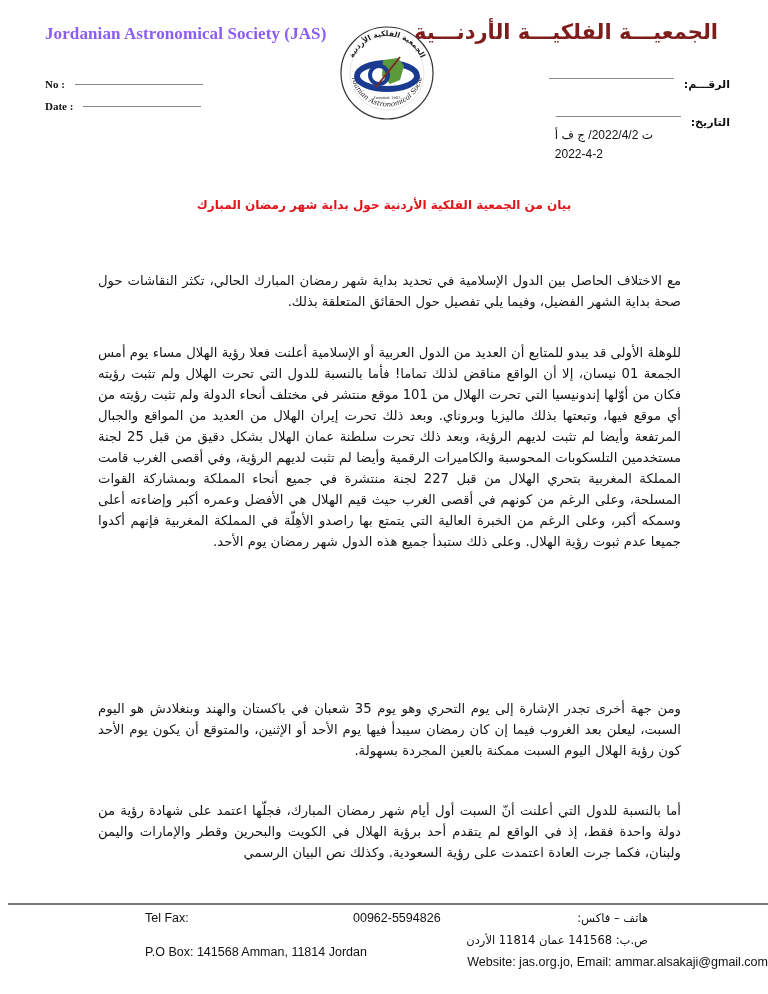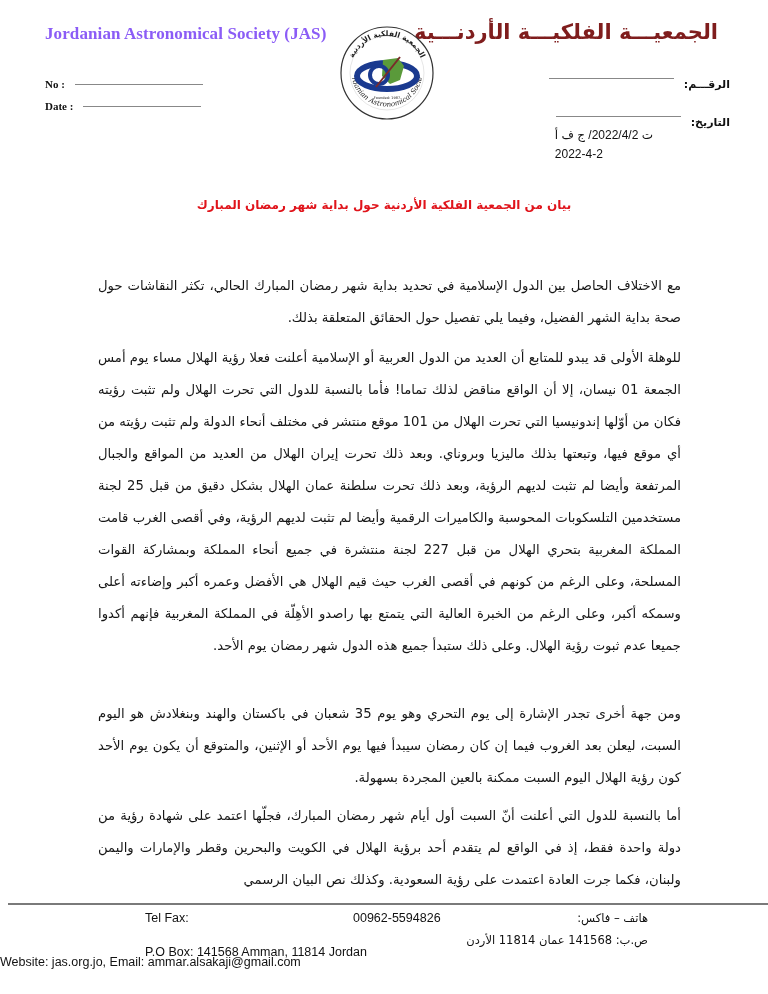--- a/index.html
+++ b/index.html
@@ -13,21 +13,21 @@
   .field-en .line { display: inline-block; height: 1px; background: #888; margin-left: 10px; }
   .field-ar { right: 38px; font-family: "DejaVu Sans", sans-serif; font-weight: bold; font-size: 11px; direction: rtl; display: flex; align-items: flex-start; }
   .field-ar .line { display: inline-block; height: 1px; background: #888; margin-right: 10px; width: 125px; }
 
   .logo { left: 338px; top: 24px; width: 98px; height: 98px; }
 
   .ref { right: 115px; top: 126px; font-size: 12px; direction: rtl; text-align: left; line-height: 19px; }
 
   .title { left: 0; width: 768px; top: 198px; text-align: center; direction: rtl; color: #e0141b; font-weight: bold; font-size: 12px; font-family: "DejaVu Sans", sans-serif; }
 
-  .body-text { left: 98px; width: 583px; direction: rtl; text-align: justify; font-size: 13.2px; line-height: 32px; font-family: "DejaVu Sans", sans-serif; color: #161616; }
+  .body-text { left: 98px; width: 583px; direction: rtl; text-align: justify; font-size: 13.2px; line-height: 21px; font-family: "DejaVu Sans", sans-serif; color: #161616; }
   .body-text p { margin: 0; text-align-last: right; }
 
   .footer-rule { left: 8px; right: 0; top: 903px; height: 2px; background: #7a7a7a; }
   .footer { font-family: "Liberation Sans", "DejaVu Sans", sans-serif; font-size: 12.5px; color: #111; }
   .footer-ar { direction: rtl; font-family: "DejaVu Sans", sans-serif; font-size: 11.5px; }
 </style>
 </head>
 <body>
 
 <div class="abs org-en">Jordanian Astronomical Society (JAS)</div>
@@ -94,13 +94,13 @@
 
 <div class="abs footer-rule"></div>
 
 <div class="abs footer" style="left:145px; top:911px;">Tel Fax:</div>
 <div class="abs footer" style="left:353px; top:911px;">00962-5594826</div>
 <div class="abs footer footer-ar" style="right:120px; top:911px;">هاتف – فاكس:</div>
 
 <div class="abs footer" style="left:145px; top:933px;margin-top:12px;">P.O Box: 141568 Amman, 11814 Jordan</div>
 <div class="abs footer footer-ar" style="right:120px; top:933px;">ص.ب: 141568 عمان 11814 الأردن</div>
 
-<div class="abs footer" style="left:0; width:768px; text-align:left; top:955px;">Website: jas.org.jo, Email: ammar.alsakaji@gmail.com</div>
+<div class="abs footer" style="left:0; width:768px; text-align:right; top:955px;">Website: jas.org.jo, Email: ammar.alsakaji@gmail.com</div>
 
 </body></html>

